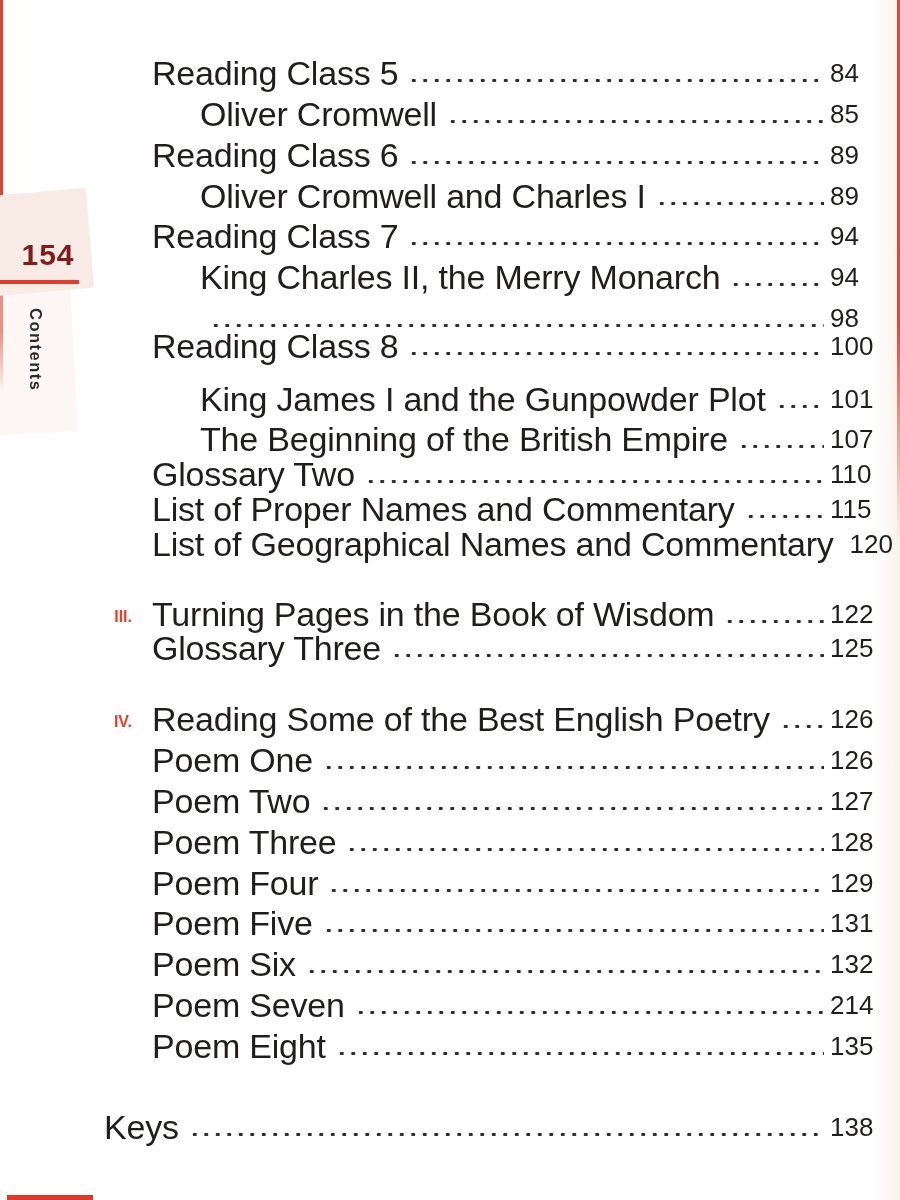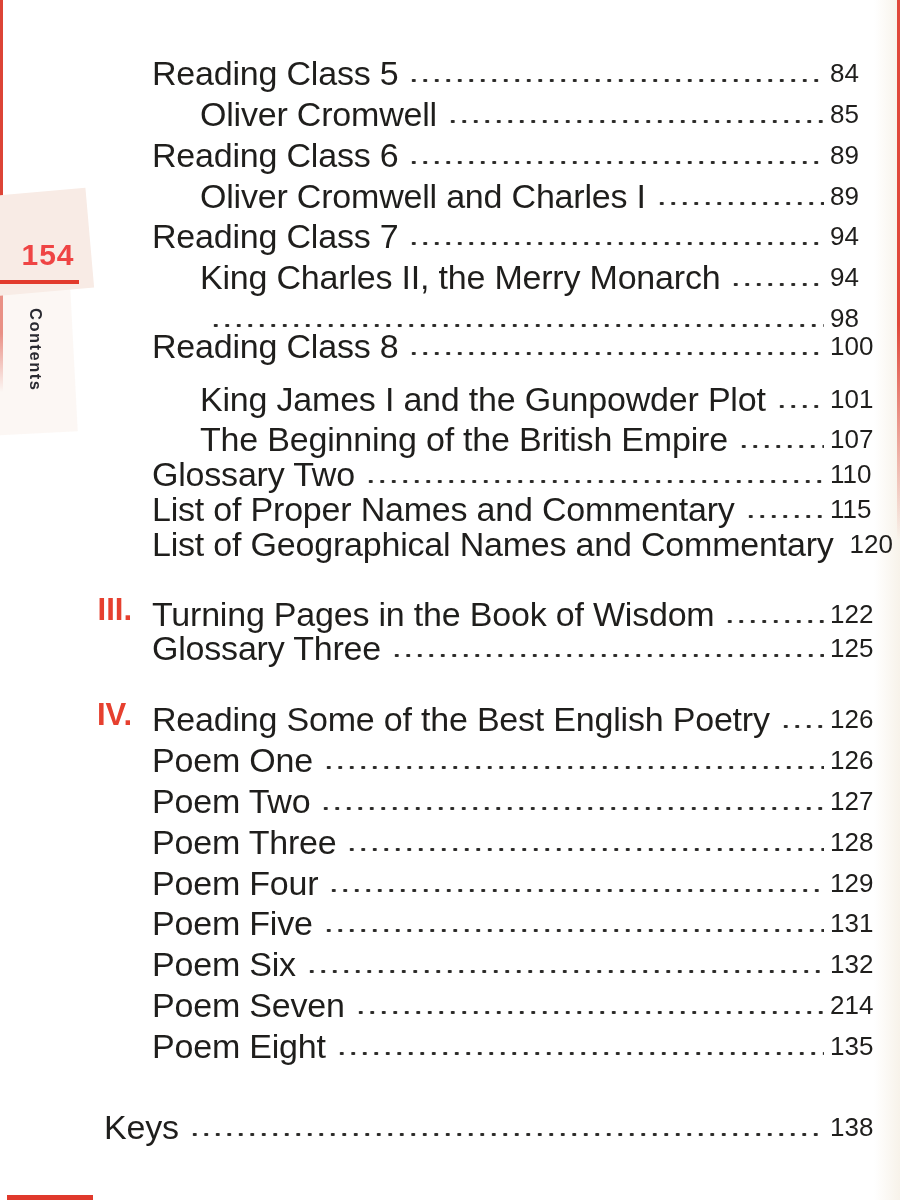--- a/index.html
+++ b/index.html
@@ -16,36 +16,36 @@
     background:linear-gradient(to bottom,#e0483a 60%,rgba(224,72,58,0));}
   .edge-bottom{position:absolute;left:7px;bottom:0;width:86px;height:5px;background:#e0392c;}
   .right-shade{position:absolute;right:0;top:0;width:26px;height:100%;
     background:linear-gradient(to left,rgba(238,227,208,0.45),rgba(238,227,208,0));}
   
   .tab-shape{position:absolute;left:-34px;top:193px;width:124px;height:100px;
     background:#f8ebe5;transform:rotate(-5deg);}
   .tab-shape2{position:absolute;left:-30px;top:288px;width:104px;height:146px;
     background:rgba(248,237,231,0.45);transform:rotate(-3deg);}
   .tab-number{position:absolute;left:14px;top:238px;width:68px;text-align:center;
-    font-size:30px;font-weight:700;letter-spacing:1px;color:#ef4444;}
+    font-size:30px;font-weight:700;letter-spacing:1px;color:#7f1d1d;}
   .tab-line{position:absolute;left:0;top:280px;width:79px;height:4px;background:#e23a2c;}
   .tab-label{position:absolute;left:26px;top:308px;height:130px;
     writing-mode:vertical-rl;font-size:16.5px;font-weight:700;letter-spacing:1.5px;color:#2a2a31;}
   
   .row{position:absolute;right:22px;display:flex;align-items:flex-end;height:34px;}
   .lvl0{left:104px}
   .lvl1{left:152px}
   .lvl2{left:200px}
   .title{font-size:34px;line-height:32px;letter-spacing:-0.2px;white-space:nowrap;}
   .leader{flex:1 1 auto;height:5px;margin:0 6px 6px 10px;
     background-image:radial-gradient(circle,#2b2a28 1.7px,transparent 2px);
     background-size:11.5px 5px;background-repeat:repeat-x;background-position:left center;}
   .pagenum{font-size:26px;line-height:32px;min-width:48px;white-space:nowrap;}
   .numeral{position:absolute;left:-60px;bottom:5px;width:40px;text-align:right;
-    font-size:31px;font-weight:700;color:#e6402f;line-height:1;}
+    font-size:16px;font-weight:700;color:#e6402f;line-height:1;}
 </style>
 </head>
 <body>
 
 <div>
 
   <div class="right-shade"></div>
   <div class="edge-left"></div>
   <div class="edge-right"></div>
   <div class="edge-bottom"></div>

